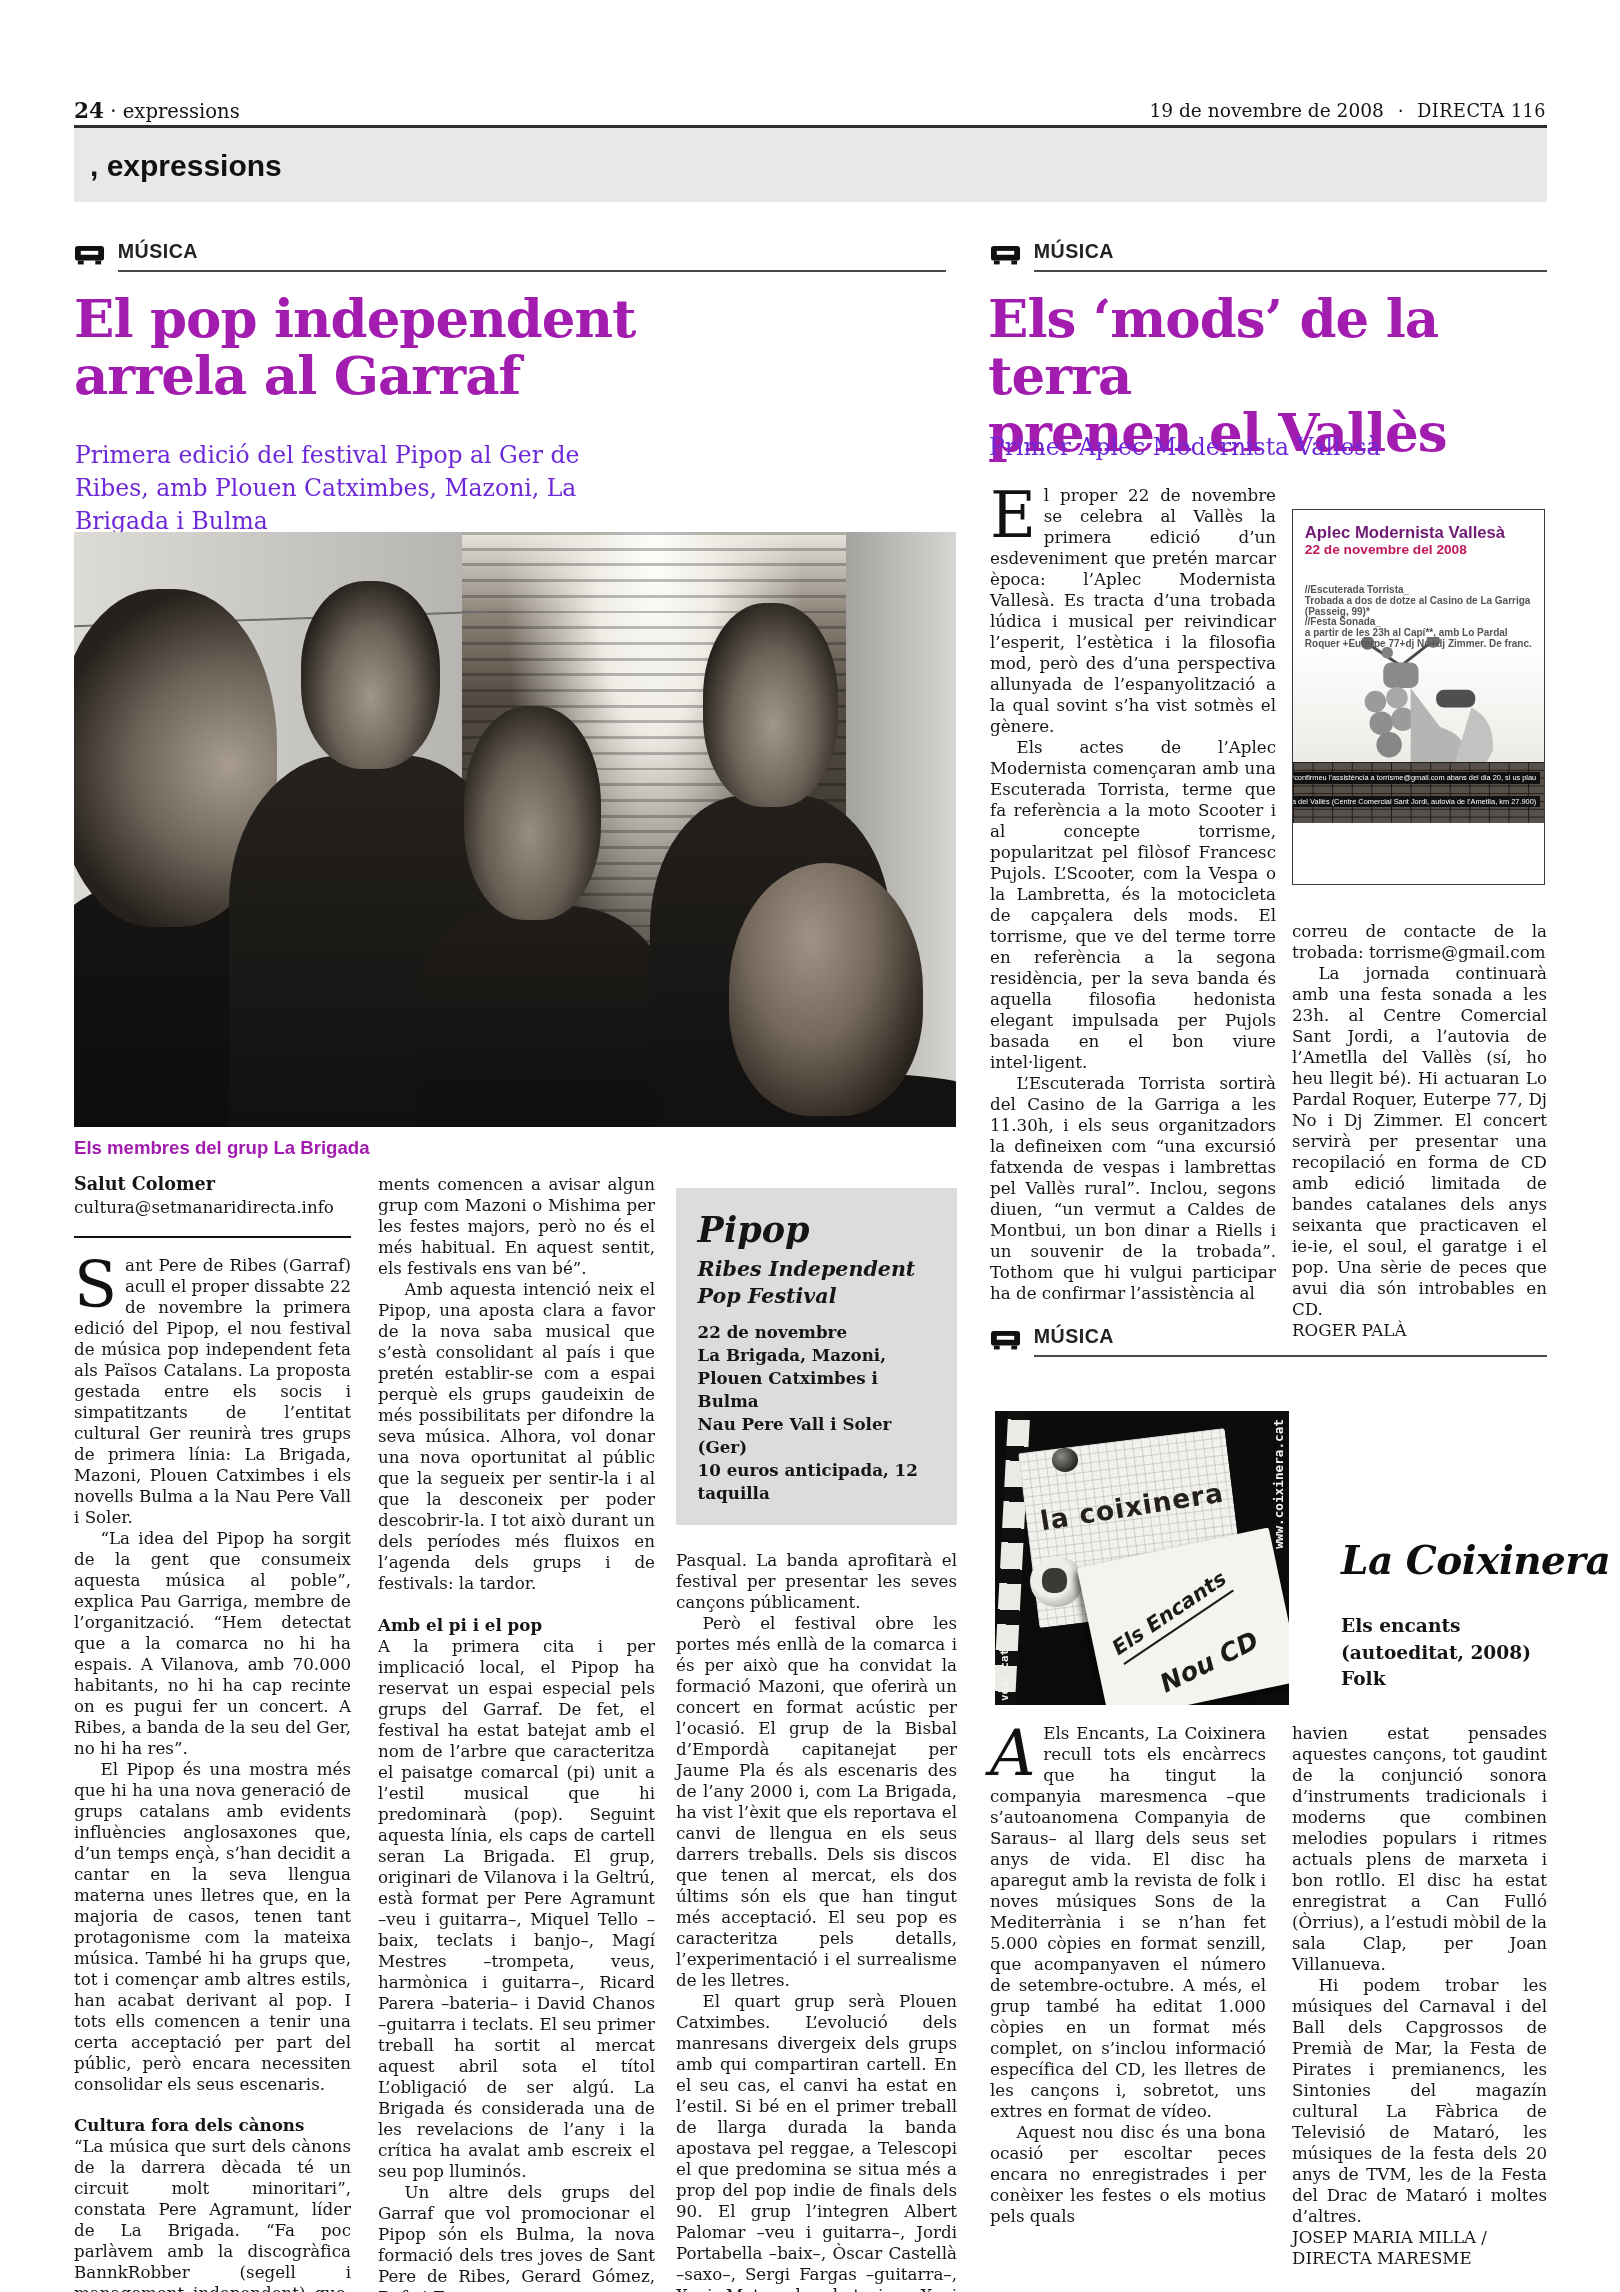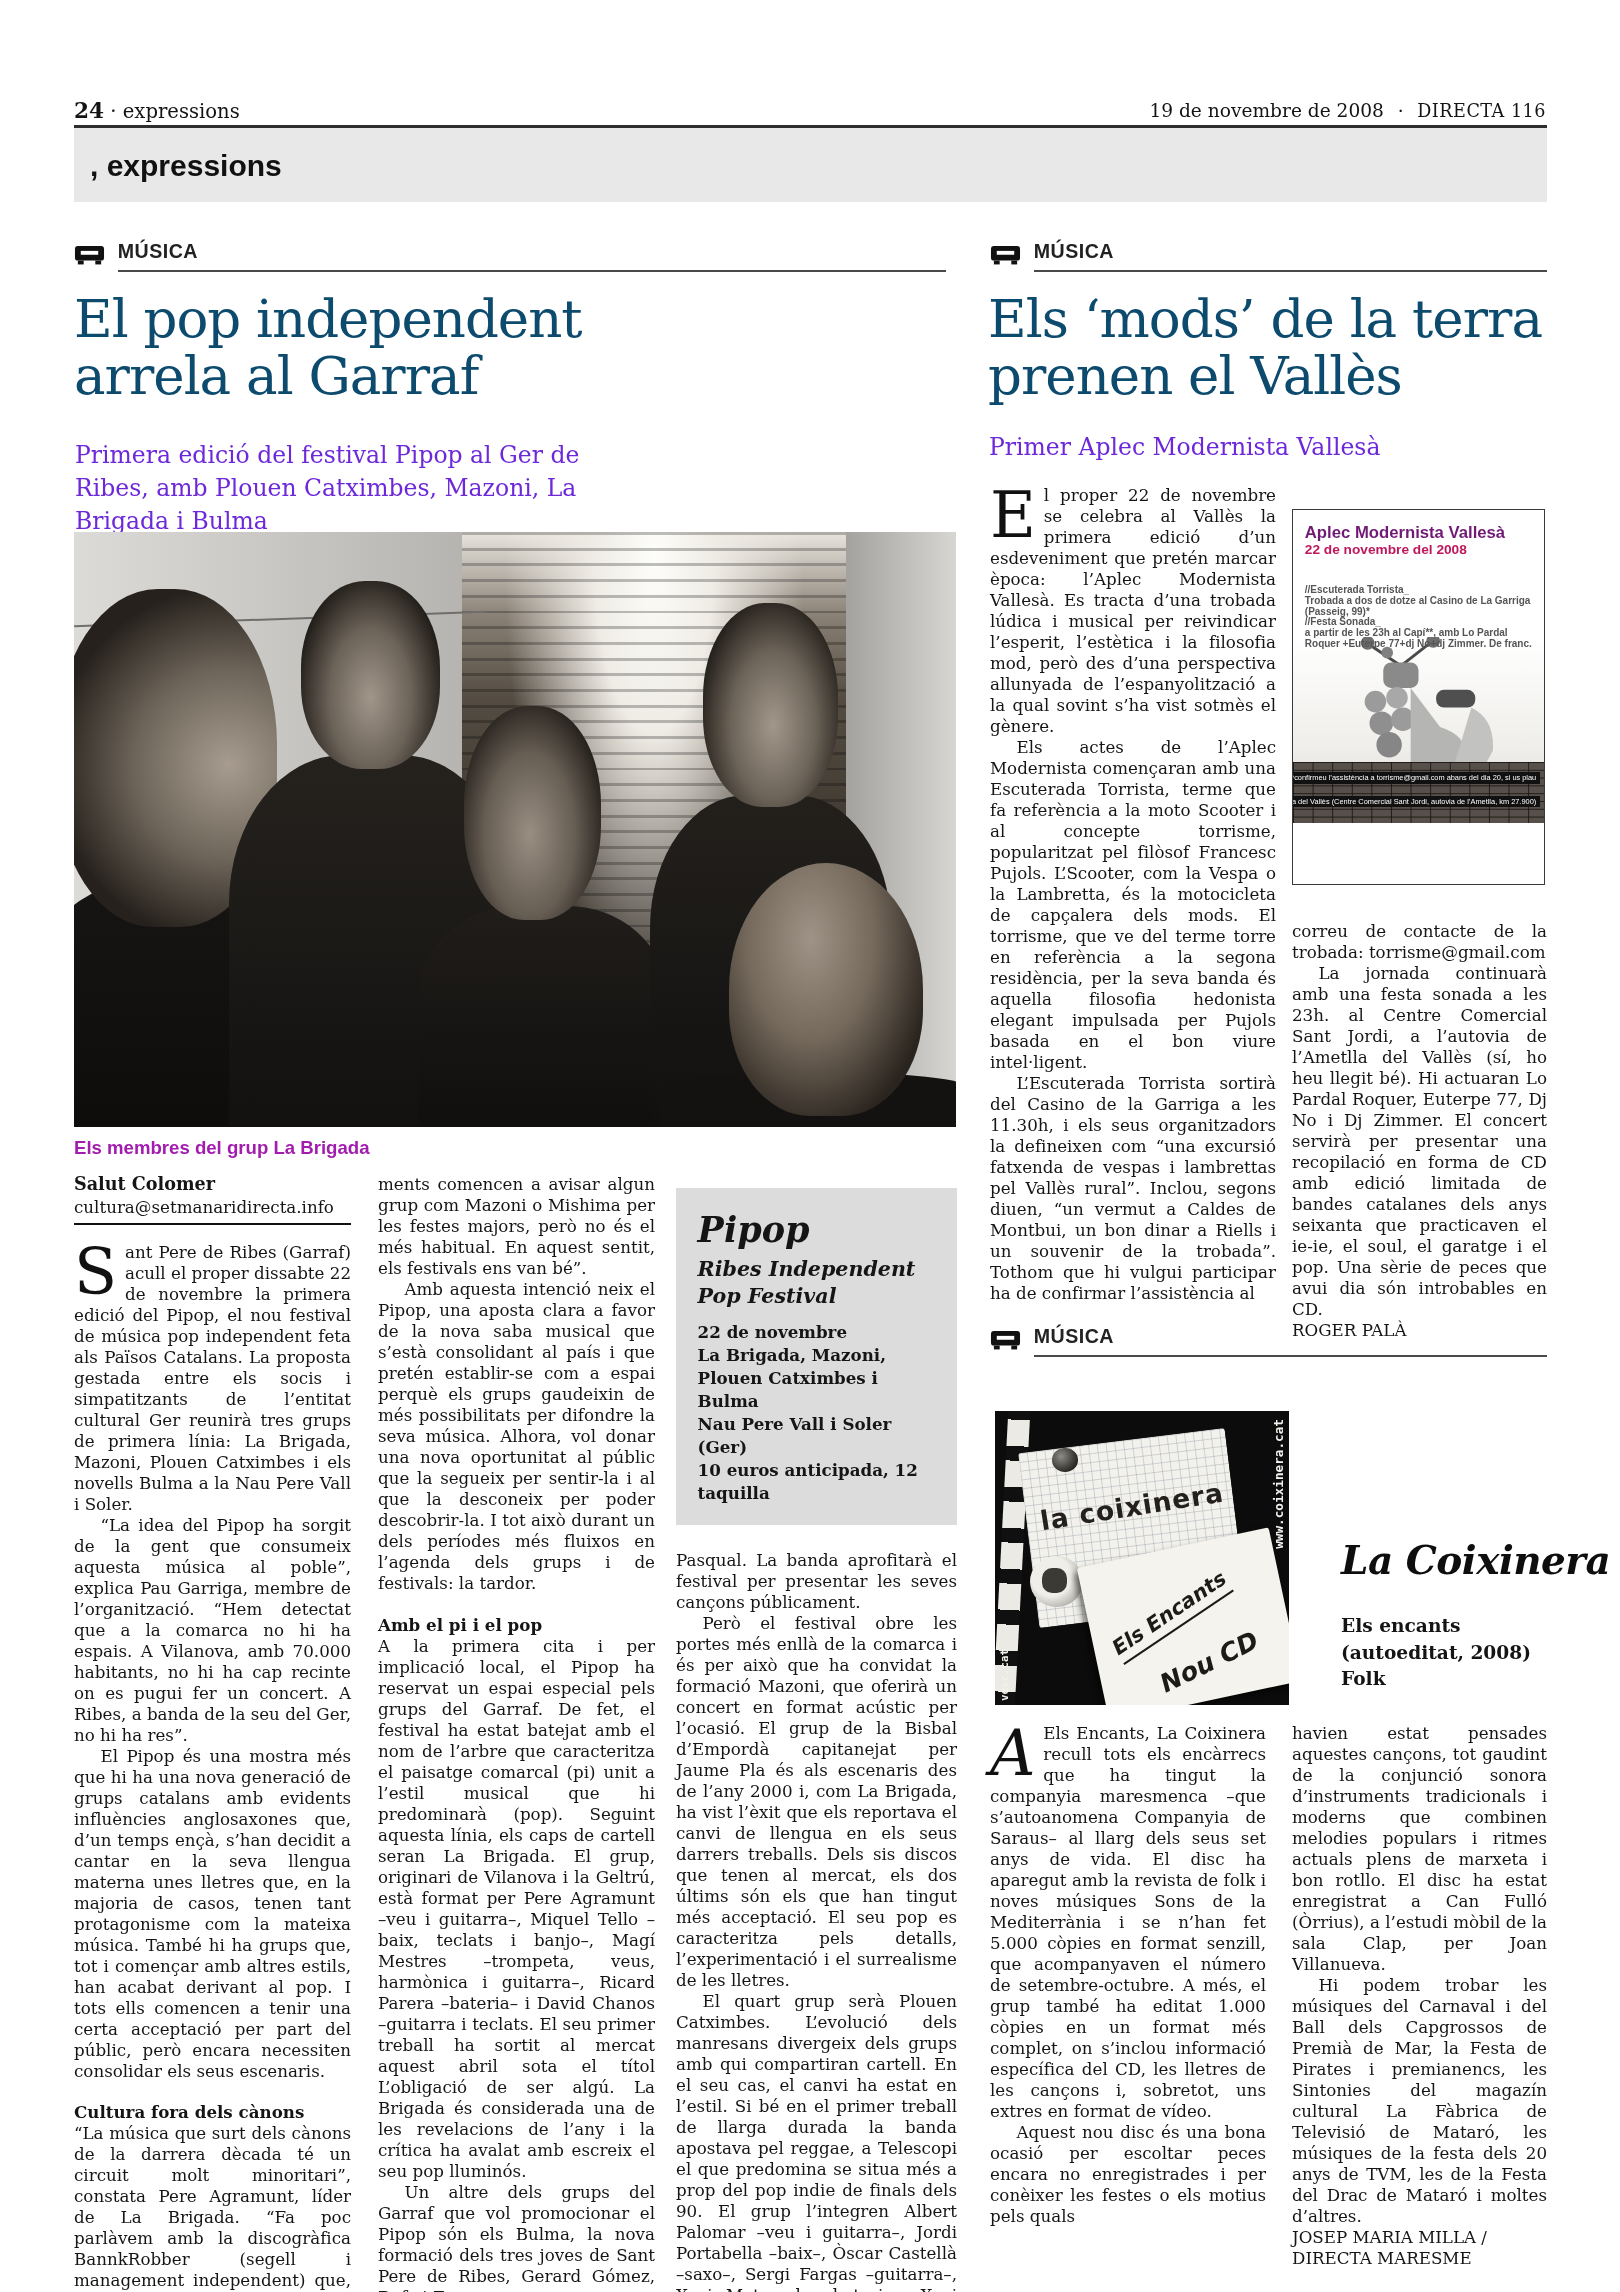--- a/index.html
+++ b/index.html
@@ -18,21 +18,21 @@
               font-size:30px;color:#111;}
 
   
   .kicker{position:absolute;display:flex;align-items:flex-start;gap:12.7px;}
   .kicker-label{font-family:"Liberation Sans",sans-serif;font-weight:700;font-size:19.6px;
                 letter-spacing:0.5px;color:#222;border-bottom:2px solid #4a4a4a;
                 padding-bottom:6.9px;flex:1;}
   .kicker-icon{flex:0 0 auto;margin-top:2px;}
 
   
-  .headline{font-weight:400;font-size:53px;line-height:57px;letter-spacing:-1px;color:#0c4a6e;}
+  .headline{font-weight:700;font-size:53px;line-height:57px;letter-spacing:-1px;color:#a21caf;}
   .subtitle{font-size:23.5px;line-height:33px;color:#6d28d9;}
 
   
   .photo{left:74px;top:532px;width:882px;height:595px;background:#cfcecb;overflow:hidden;}
   .ph-wall-l{position:absolute;left:0;top:0;width:392px;height:100%;
              background:linear-gradient(90deg,#dcdbd8,#b5b4b1);}
   .ph-wall-r{position:absolute;left:772px;top:0;right:0;height:100%;
              background:linear-gradient(90deg,#a3a29f,#d7d6d3);}
   .ph-window{position:absolute;left:388px;top:0;width:384px;height:100%;
              background:
@@ -63,21 +63,21 @@
 
   
   .col{position:absolute;text-align:justify;font-size:16.7px;line-height:21px;color:#151515;}
   .col p{margin:0;text-indent:26.5px;}
   .col p.cont{text-indent:0;}
   .col .subhead{font-weight:700;text-indent:0;margin-top:20.6px;}
   .dropcap{float:left;font-size:63px;line-height:50px;padding:5.9px 7.8px 0 0;color:#111;}
   .dropcap.it{font-style:italic;}
   .byline-name{font-weight:700;font-size:17.6px;line-height:23.5px;text-align:left;}
   .byline-mail{font-size:16.7px;line-height:23.5px;text-align:left;}
-  .byline-wrap{border-bottom:2px solid #111;padding-bottom:4px;margin-bottom:16.7px;}
+  .byline-wrap{border-bottom:2px solid #111;padding-bottom:17px;margin-bottom:16.7px;}
 
   
   .infobox{background:#dcdcdc;padding:21.6px 19.6px 19.6px 21.6px;text-align:left;}
   .infobox .bt{font-style:italic;font-weight:700;font-size:35px;line-height:39px;}
   .infobox .bs{font-style:italic;font-weight:700;font-size:20.6px;line-height:26.5px;margin:7.8px 0 11.8px;}
   .infobox .bl{font-weight:700;font-size:16.7px;line-height:23px;}
 
   
   .poster{left:1292px;top:509px;width:251px;height:374px;background:#fff;border:1px solid #3a3a3a;
           overflow:hidden;}

